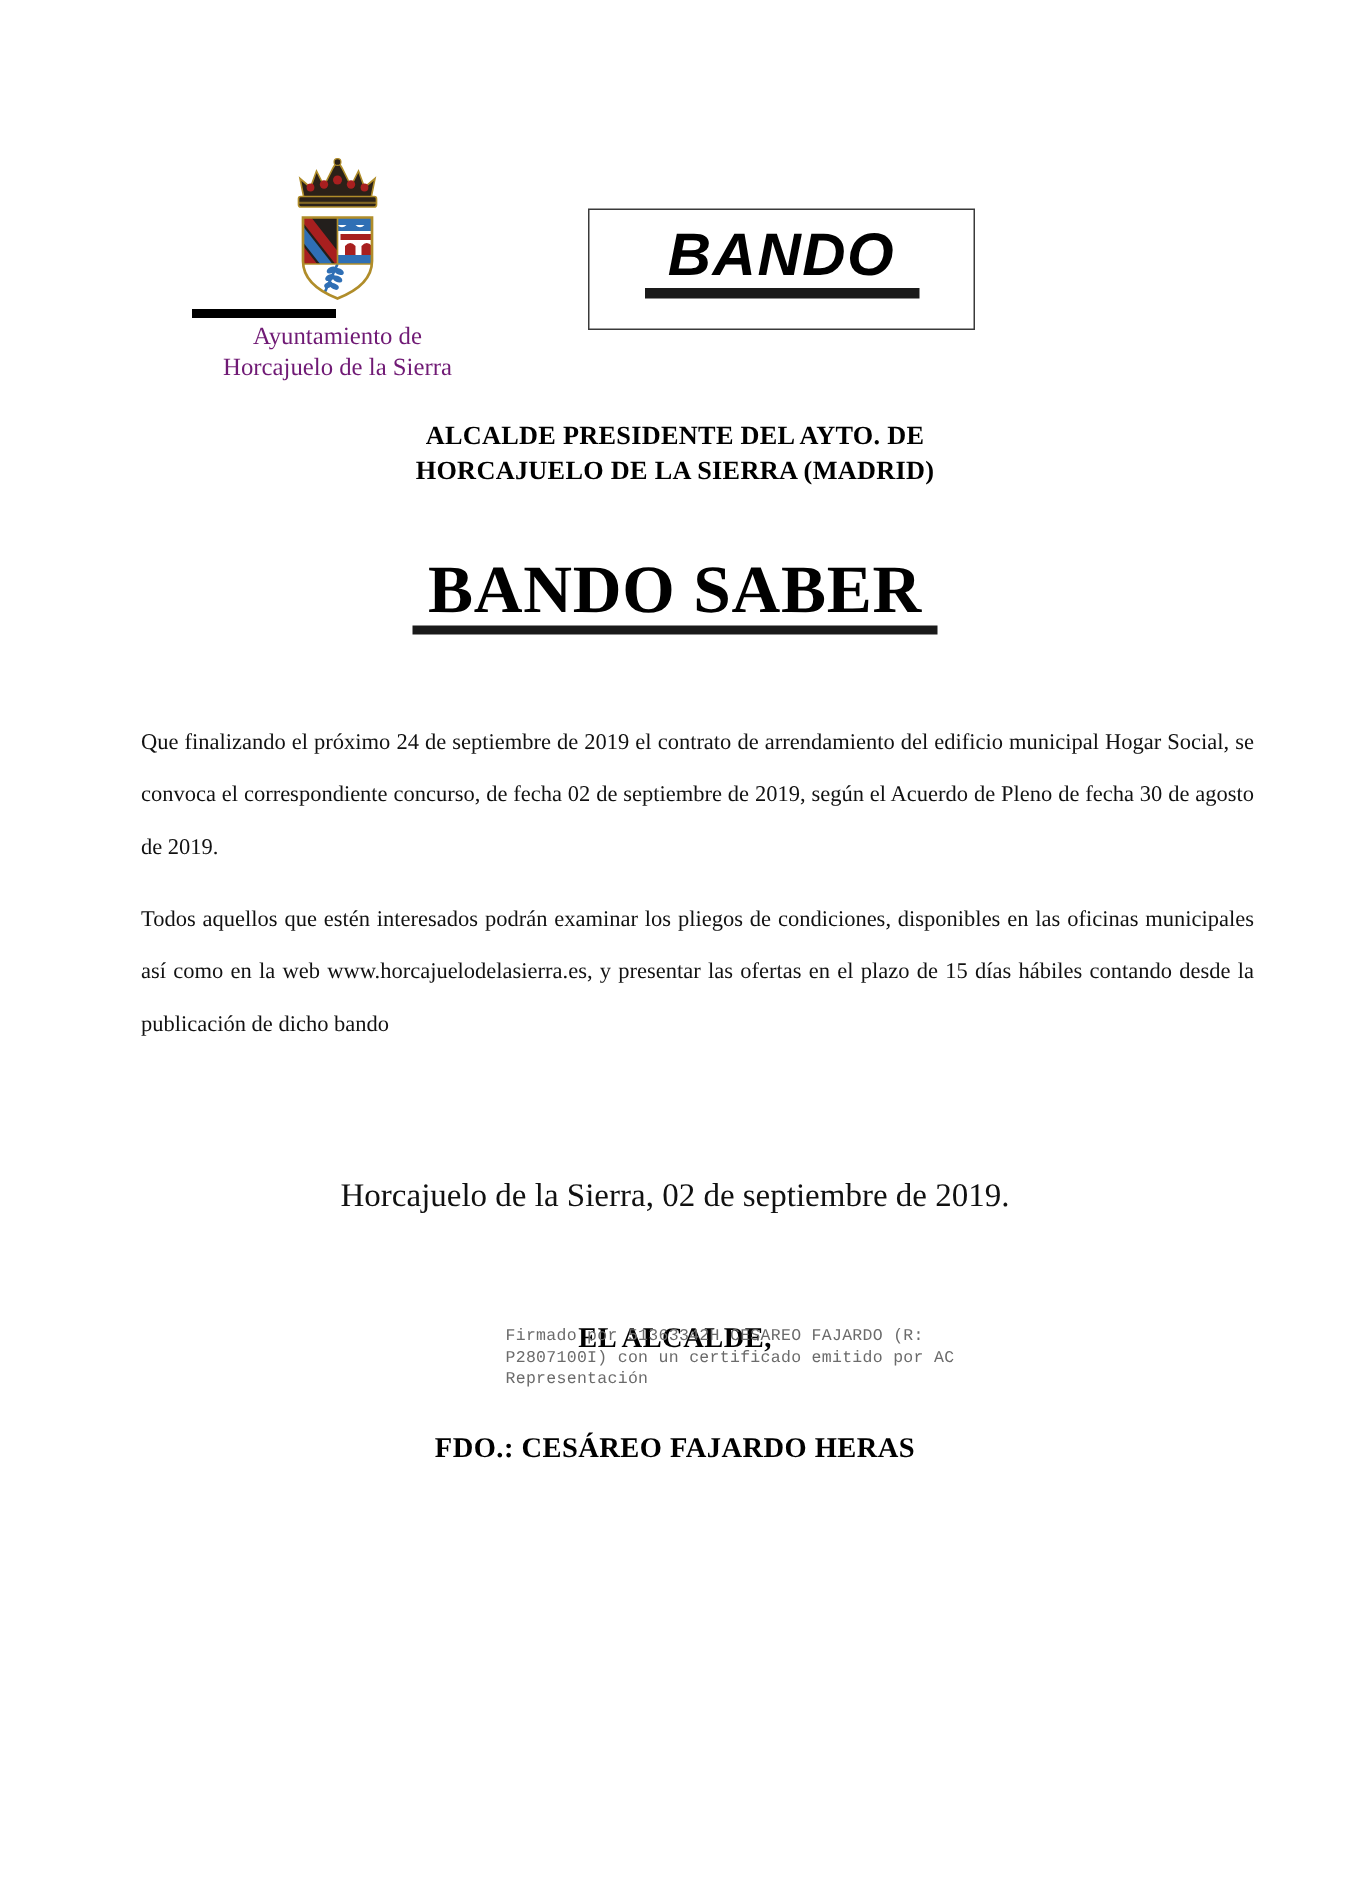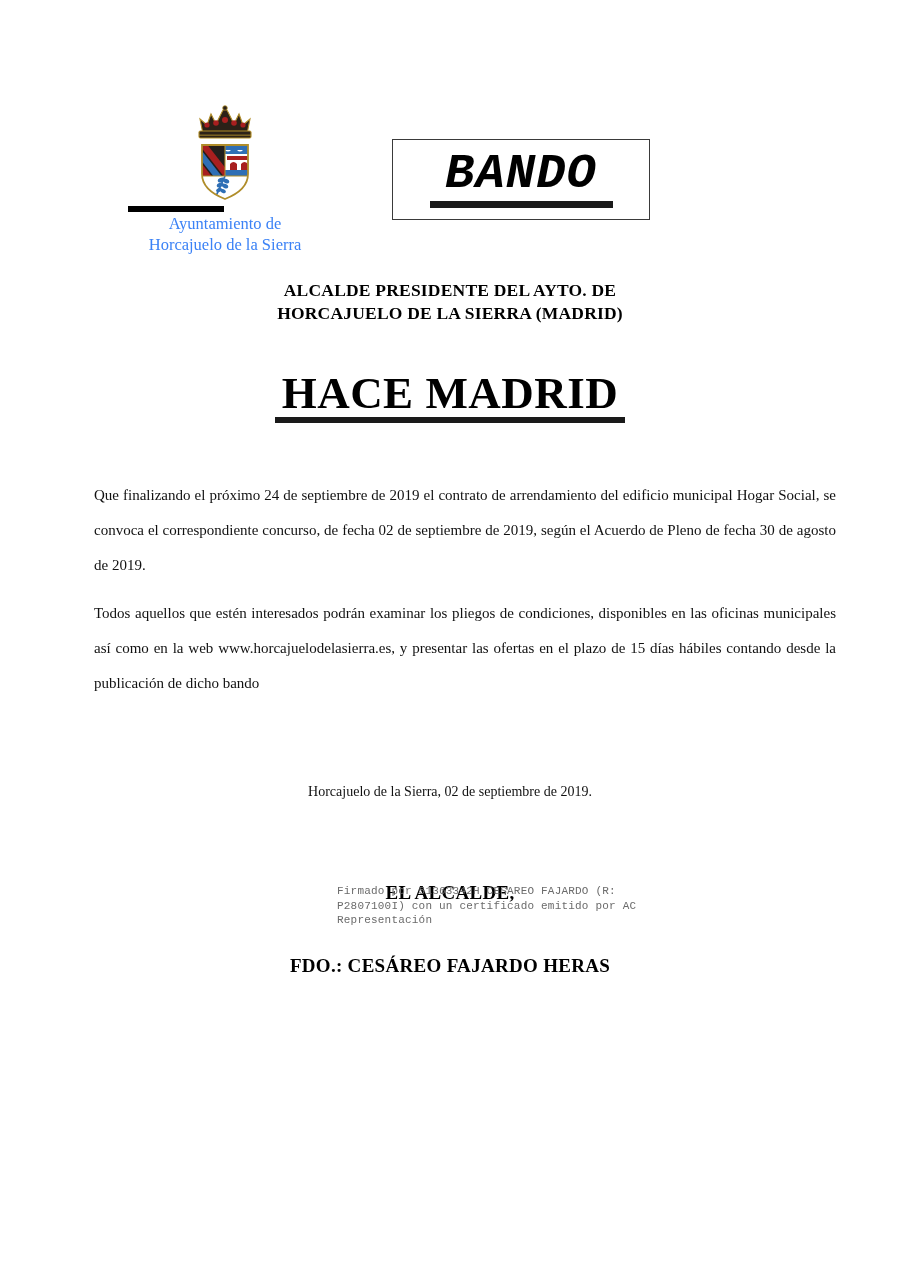--- a/index.html
+++ b/index.html
@@ -41,21 +41,21 @@
   .crest-rule {
     width: 96px;
     height: 6px;
     background: #000000;
     margin: 2px 0 2px 18px;
   }
   .crest-caption {
     font-family: "Liberation Serif", "DejaVu Serif", serif;
     font-size: 16.5px;
     line-height: 1.27;
-    color: #3b82f6;
+    color: #701a75;
     text-align: center;
     white-space: nowrap;
   }
 
   
   .bando-box {
     position: absolute;
     left: 392px;
     top: 139px;
     width: 258px;
@@ -64,24 +64,24 @@
     box-sizing: border-box;
   }
   .bando-inner {
     position: absolute;
     left: 0;
     right: 0;
     top: 10px;
     text-align: center;
   }
   .bando-text {
-    font-family: Liberation Mono, monospace;
+    font-family: Liberation Sans, sans-serif;
     font-weight: bold;
     font-style: italic;
-    font-size: 49px;
+    font-size: 40px;
     letter-spacing: 1px;
     line-height: 1.02;
     display: inline-block;
   }
   .bando-underline {
     width: 183px;
     height: 7px;
     background: #1a1a1a;
     margin: 1px auto 0 auto;
   }
@@ -152,21 +152,21 @@
   }
 
   
   .place-date {
     position: absolute;
     left: 0;
     right: 0;
     top: 784px;
     text-align: center;
     font-family: "Liberation Serif", "DejaVu Serif", serif;
-    font-size: 14px;
+    font-size: 22px;
     color: #111111;
   }
   .el-alcalde {
     position: absolute;
     left: 0;
     right: 0;
     top: 834px;
     text-align: center;
     font-family: "Liberation Serif", "DejaVu Serif", serif;
     font-weight: bold;
@@ -281,21 +281,21 @@
       <div class="bando-underline"></div>
     </div>
   </div>
 
   <div class="authority">
     <div>ALCALDE PRESIDENTE DEL AYTO. DE</div>
     <div>HORCAJUELO DE LA SIERRA (MADRID)</div>
   </div>
 
   <div class="hace-saber-wrap">
-    <div class="hace-saber">HACE MADRID</div>
+    <div class="hace-saber">BANDO SABER</div>
     <div class="hace-saber-underline"></div>
   </div>
 
   <div class="body-text">
     <p class="para-1 no-justify-last">Que finalizando el próximo 24 de septiembre de 2019 el contrato de arrendamiento del edificio municipal Hogar Social, se convoca el correspondiente concurso, de fecha  02 de septiembre de 2019, según el Acuerdo de Pleno de fecha 30 de agosto de 2019.</p>
     <p class="para-2 no-justify-last">Todos aquellos que estén interesados podrán examinar los pliegos de condiciones, disponibles en las oficinas municipales así como en la web www.horcajuelodelasierra.es,  y presentar las ofertas en el plazo de 15 días hábiles contando desde la publicación de dicho bando</p>
   </div>
 
   <div class="place-date">Horcajuelo de la Sierra, 02 de  septiembre de 2019.</div>
 

